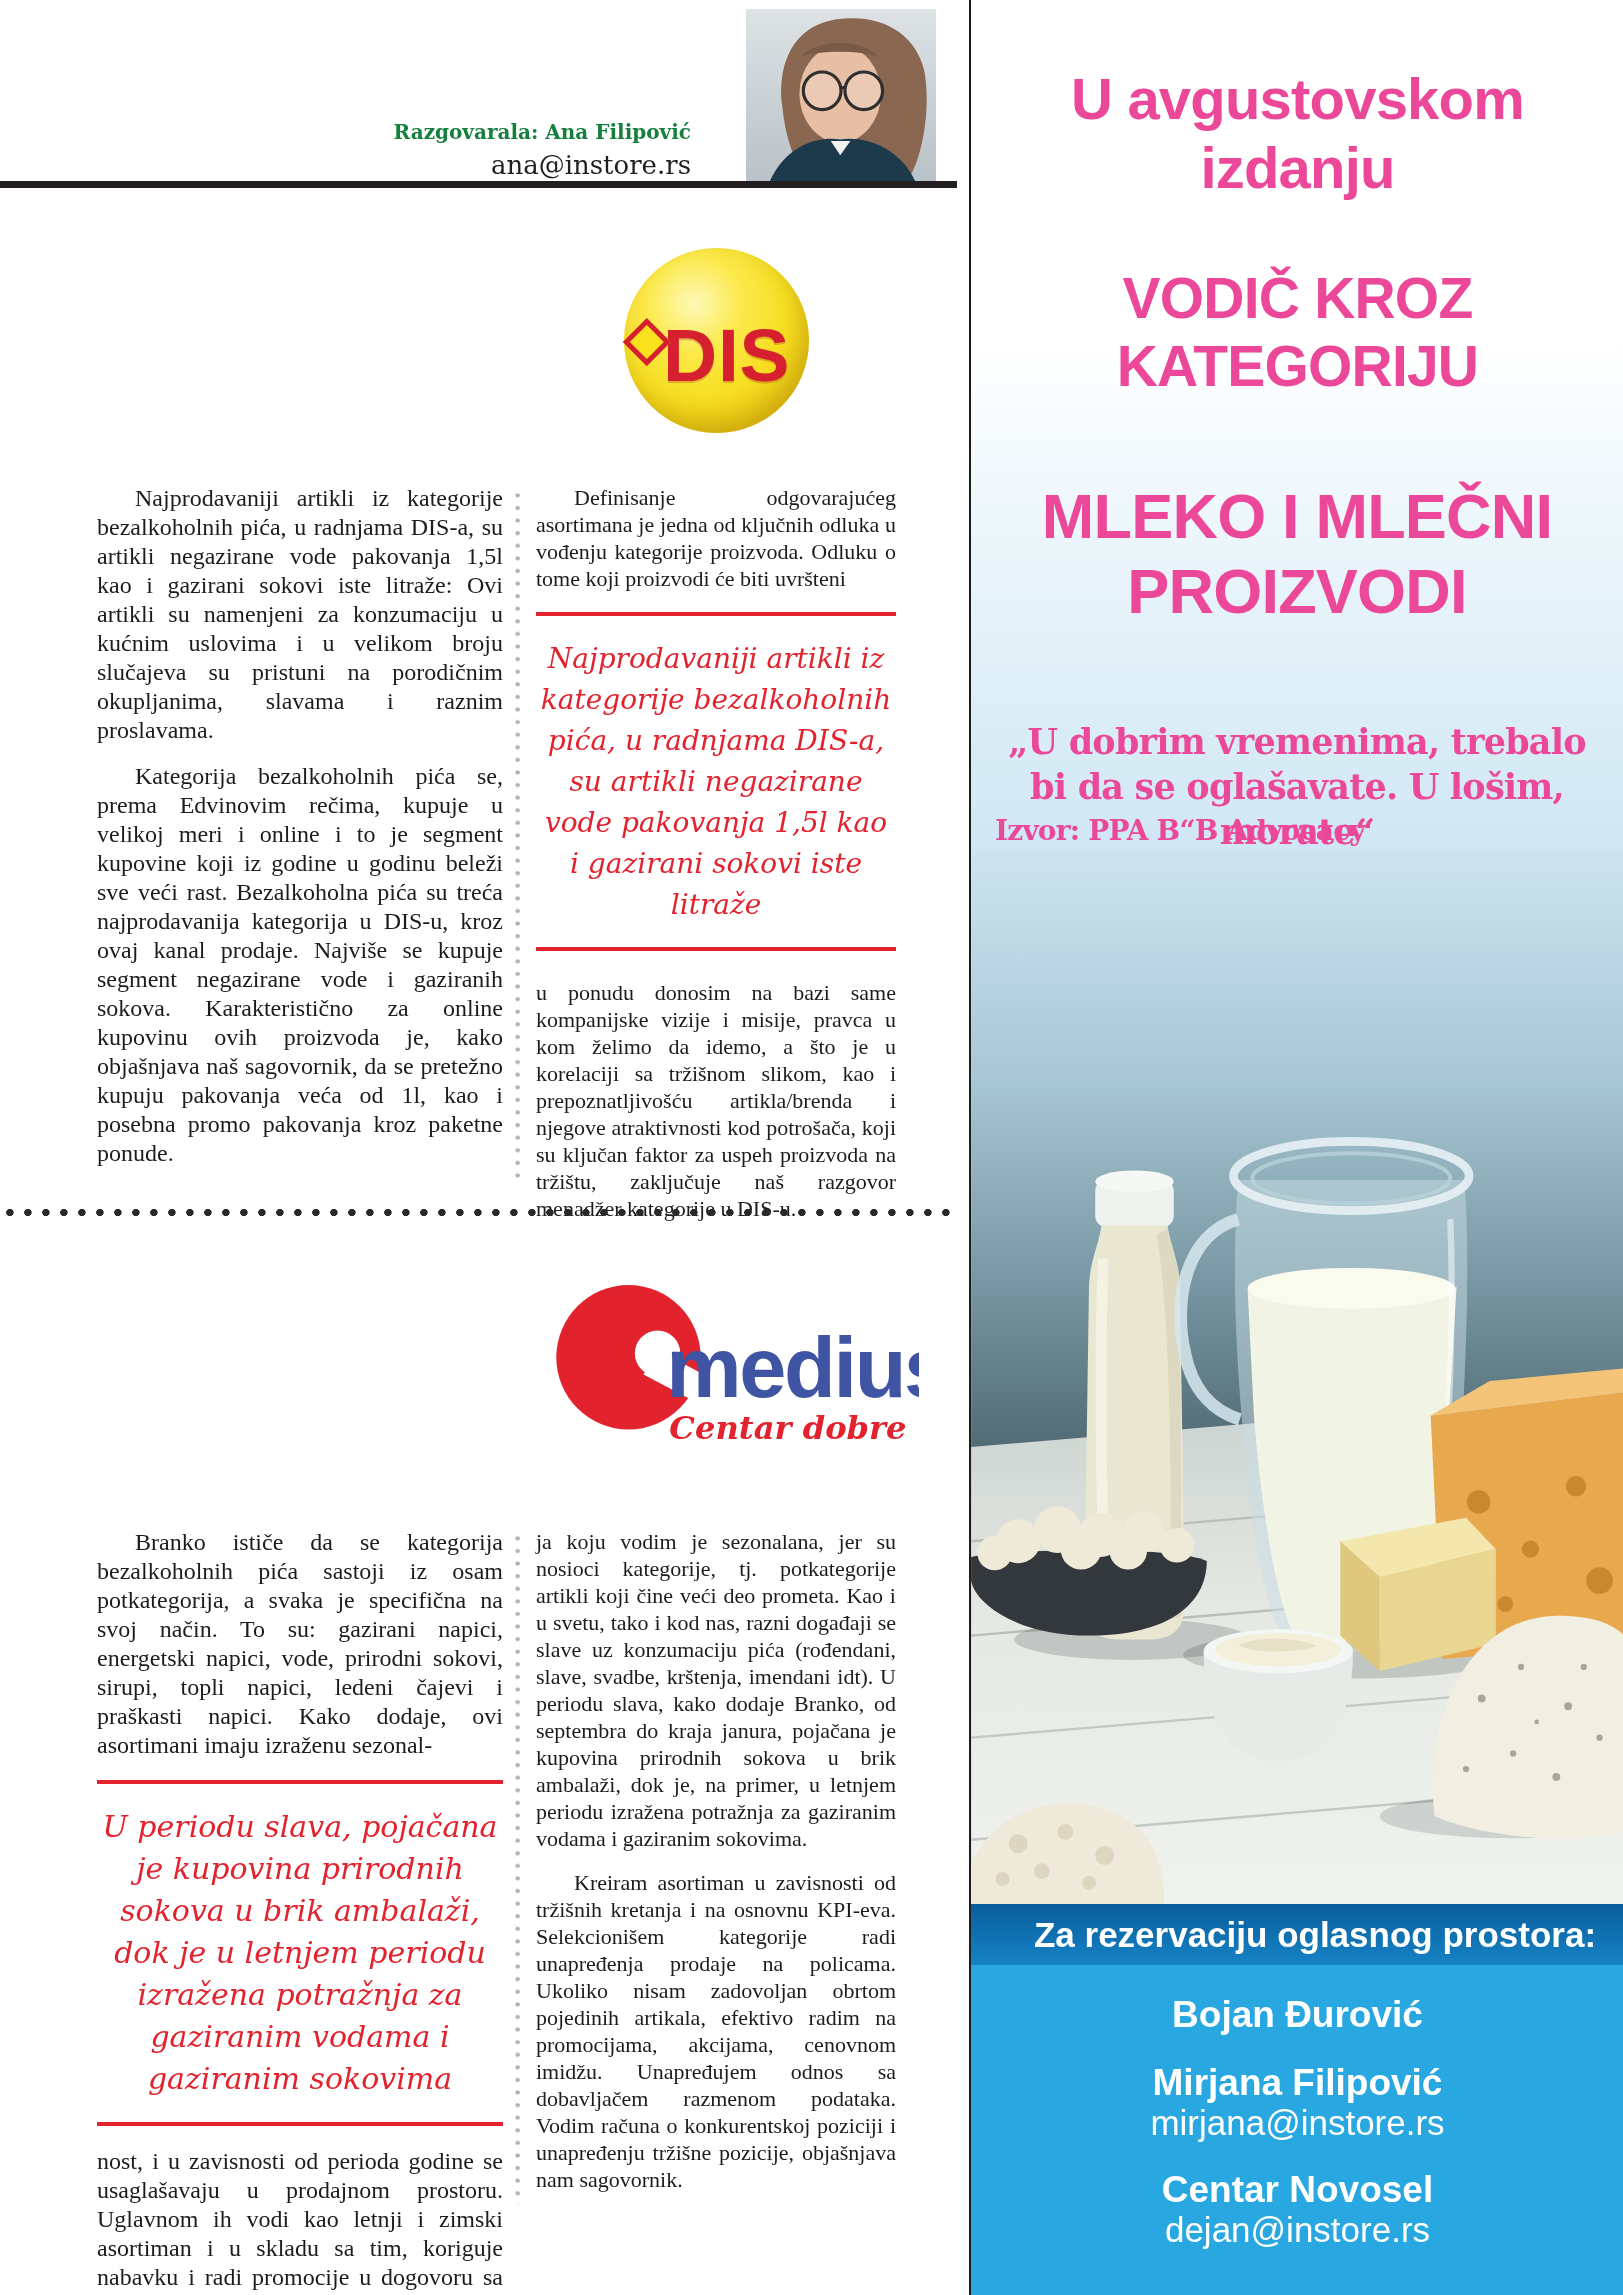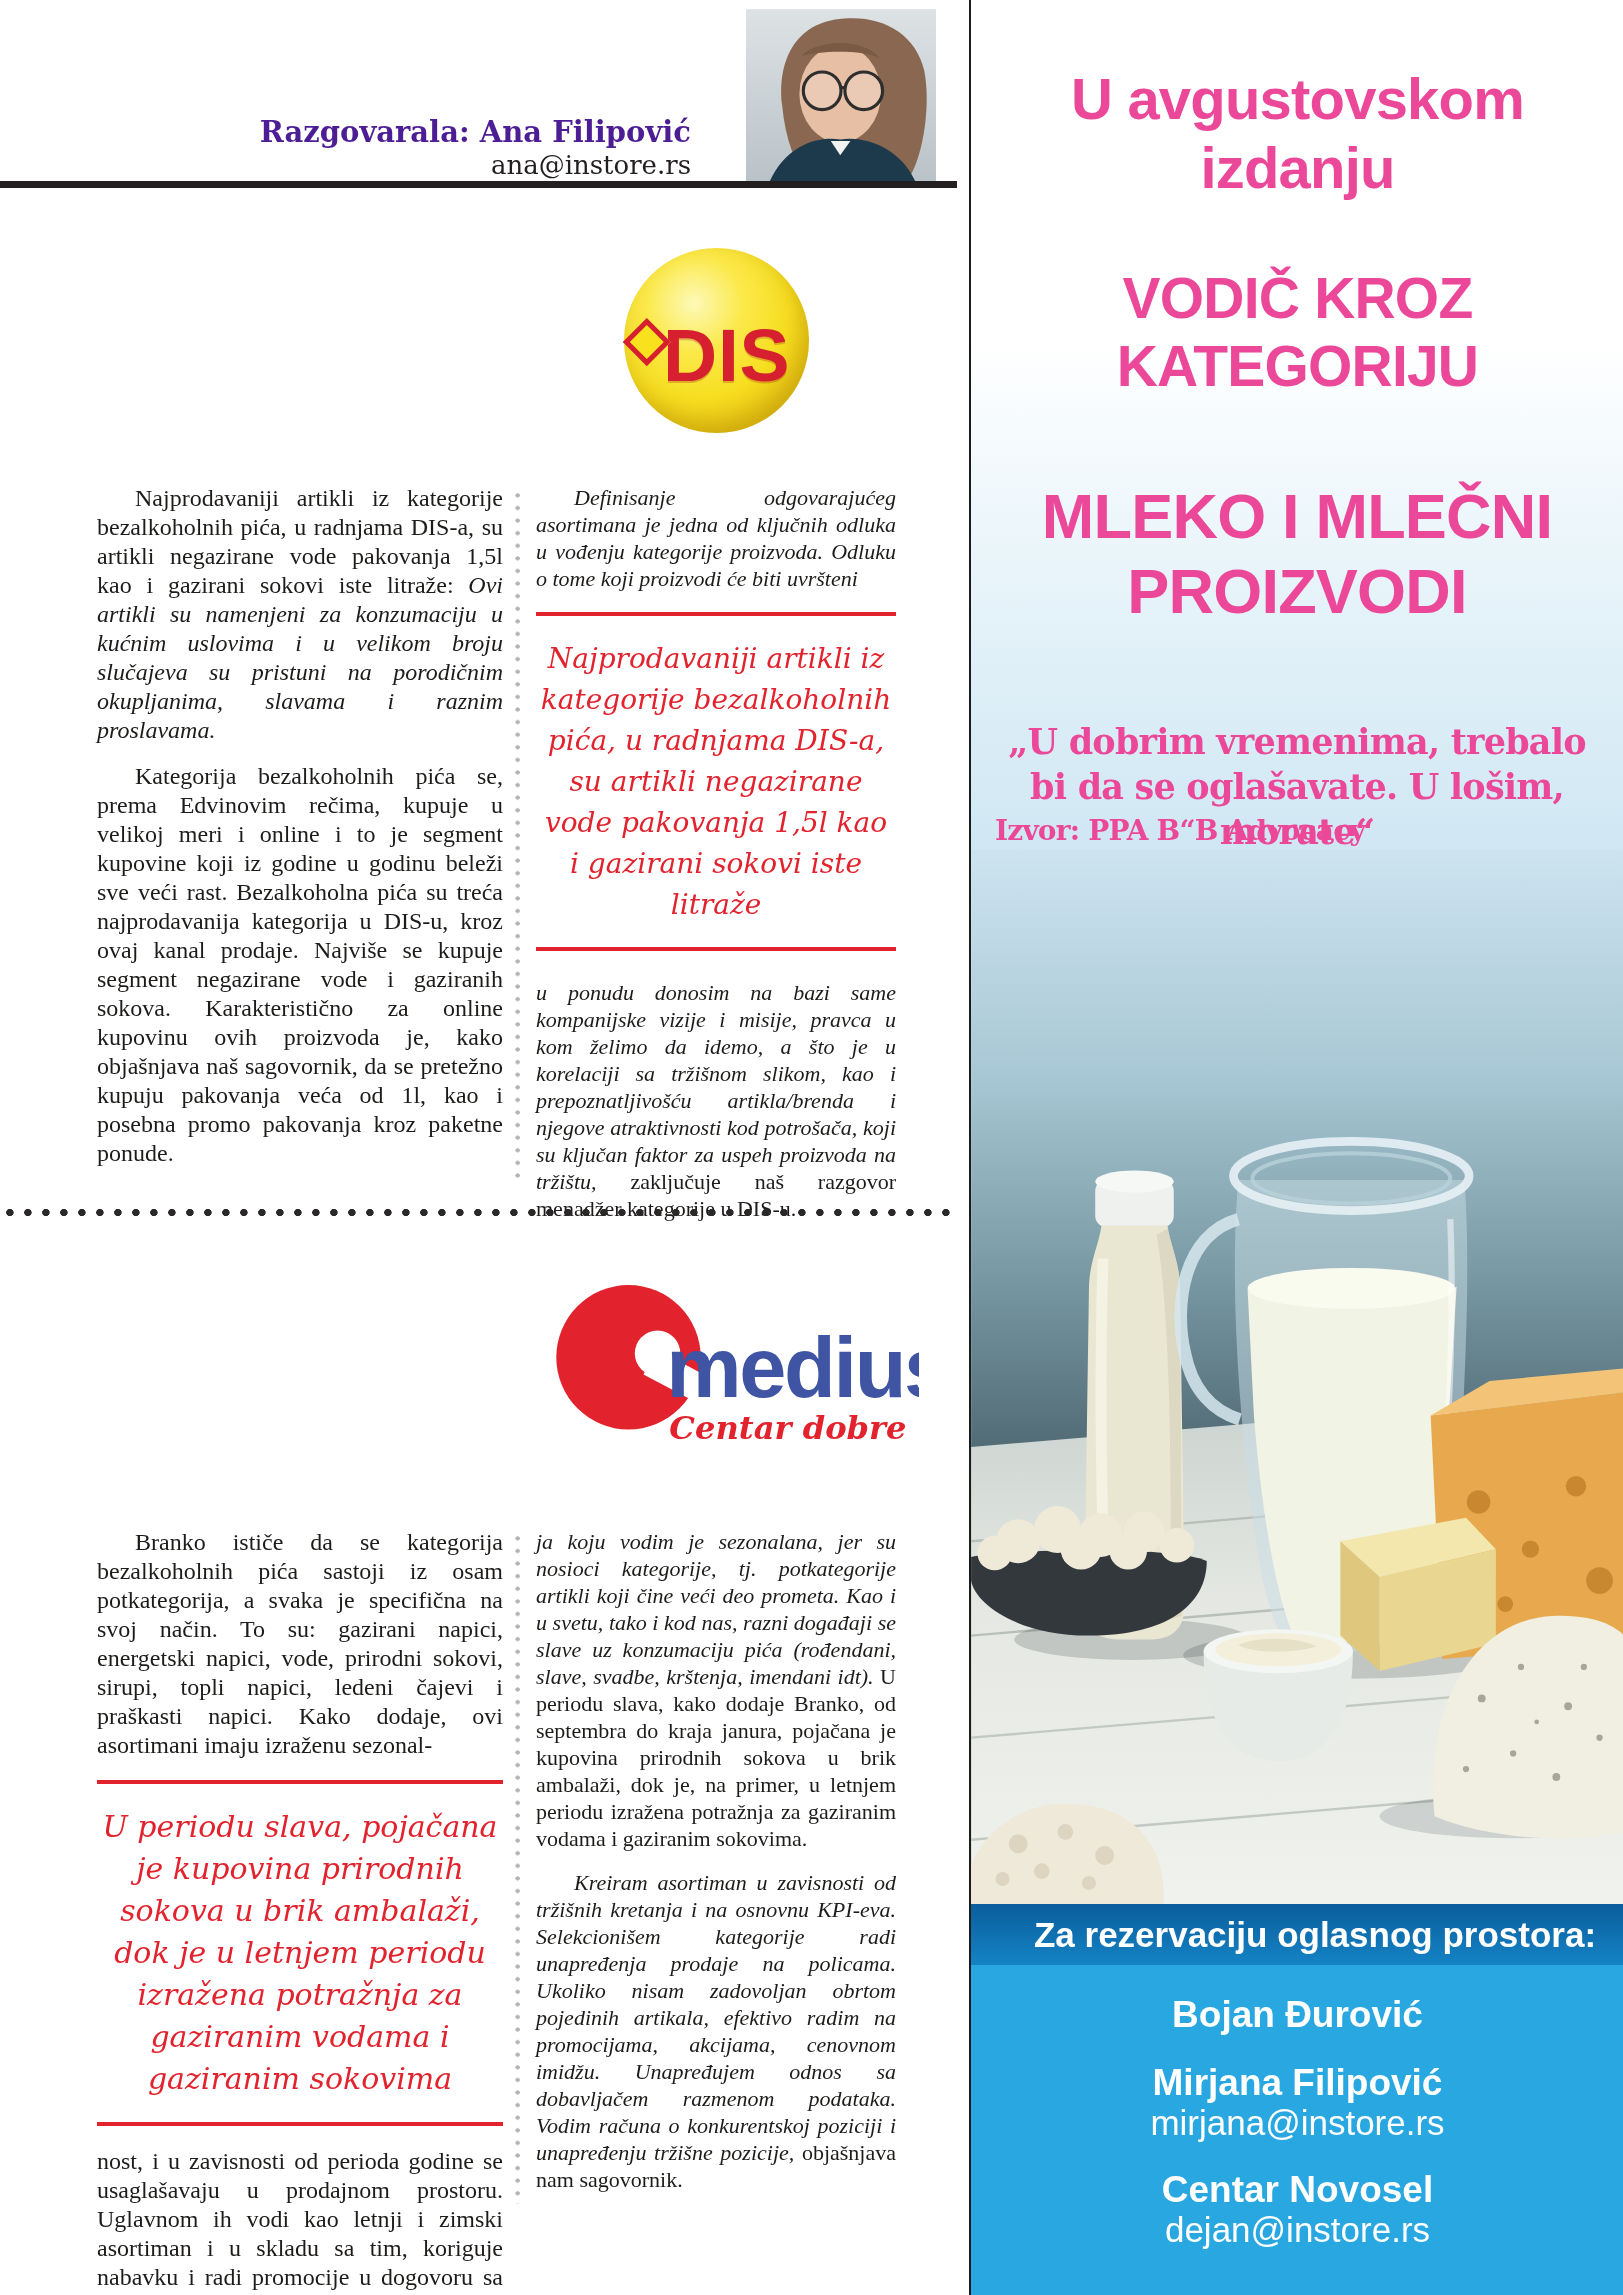--- a/index.html
+++ b/index.html
@@ -8,21 +8,21 @@
     background: #ffffff;
     overflow: hidden;
     font-family: "Liberation Serif", serif;
     color: #1e1c1a;
   }
   .abs { position: absolute; }
   .page { position: relative; width: 1623px; height: 2295px; }
 
   
   .byline-block { top: 115px; left: 220px; width: 471px; text-align: right; }
-  .byline { font-family: "DejaVu Serif", serif; font-weight: 700; font-size: 29px; line-height: 35px; color: #4c1d95; }
+  .byline { font-family: "DejaVu Serif", serif; font-weight: 700; font-size: 20px; line-height: 35px; color: #15803d; }
   .byline-email { font-family: "DejaVu Serif", serif; font-size: 26px; line-height: 31px; color: #231f20; }
   .author-photo { top: 9.4px; left: 746px; width: 190px; height: 173px; }
   .top-rule { top: 181px; left: 0; width: 957px; height: 7px; background: #231f20; }
 
   
   .dis-logo {
     top: 248px; left: 624px; width: 185px; height: 185px;
     border-radius: 50%;
     background: radial-gradient(circle at 38% 30%, #fdf9b8 0%, #fbe94a 28%, #f7de20 55%, #e3bd0f 85%, #d2a608 100%);
     display: flex; align-items: center; justify-content: center;
@@ -42,21 +42,21 @@
 
   
   .col { text-align: justify; }
   .col-left-top    { top: 484px;  left: 97px; width: 406px; }
   .col-mid-top     { top: 484px;  left: 536px; width: 360px; }
   .col-left-bottom { top: 1528px; left: 97px; width: 406px; }
   .col-mid-bottom  { top: 1528px; left: 536px; width: 360px; }
 
   .body-par { margin: 0 0 17.3px 0; font-size: 24px; line-height: 29px; }
   .mid-par  { margin: 0 0 17.3px 0; font-size: 22px; line-height: 27px; }
-  .ital { font-style: italic; }
+  .ital { }
   .indent { text-indent: 38px; }
 
   .red-rule { height: 3.9px; background: #e2232e; border: none; margin: 20.4px 0; }
   .pull-quote {
     color: #e2232e; font-family: "DejaVu Serif", serif; font-style: italic;
     text-align: center; font-size: 28px; line-height: 41px; margin: 22px 0;
   }
   .pull-quote.big { font-size: 30px; line-height: 42px; }
 
   

